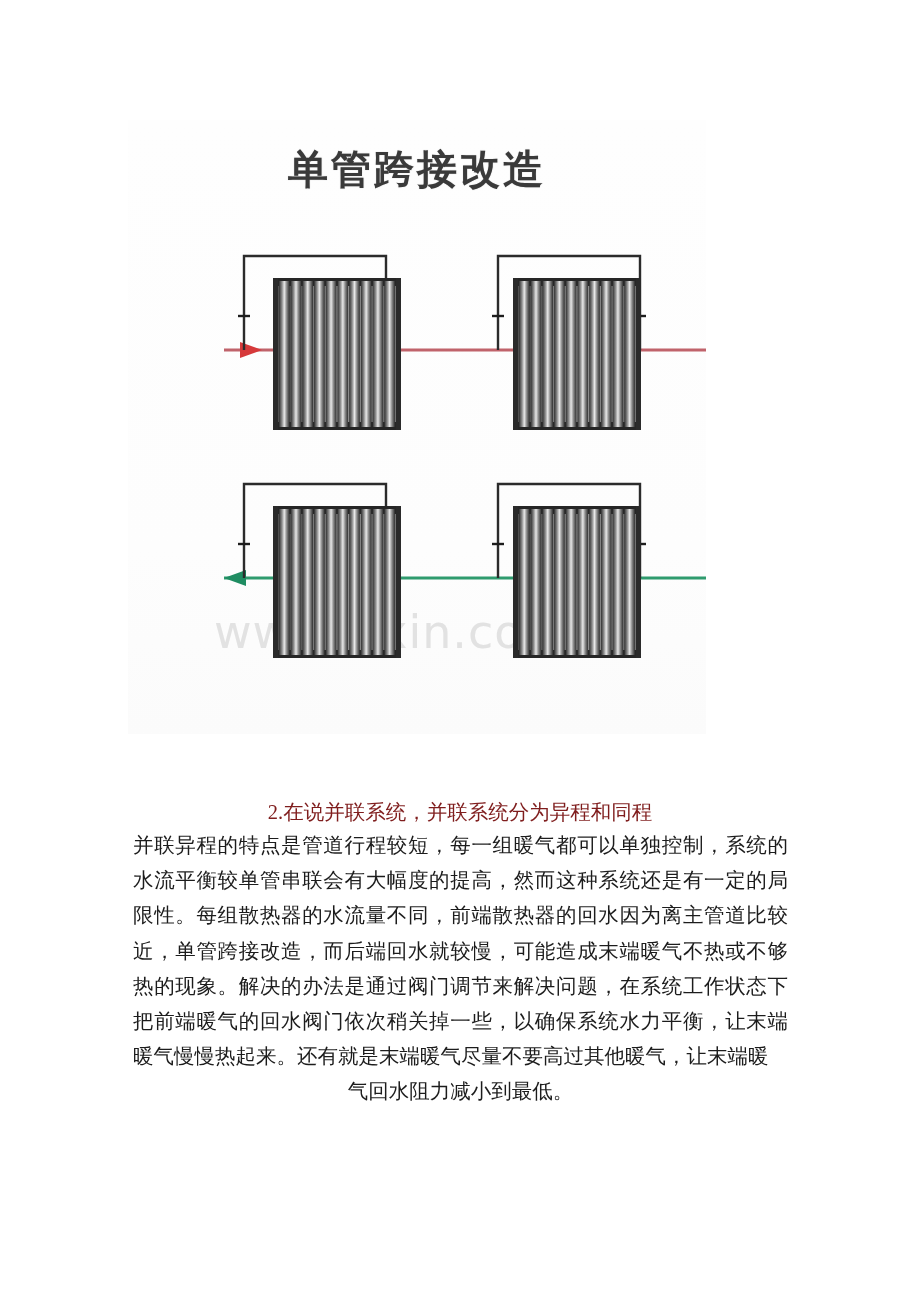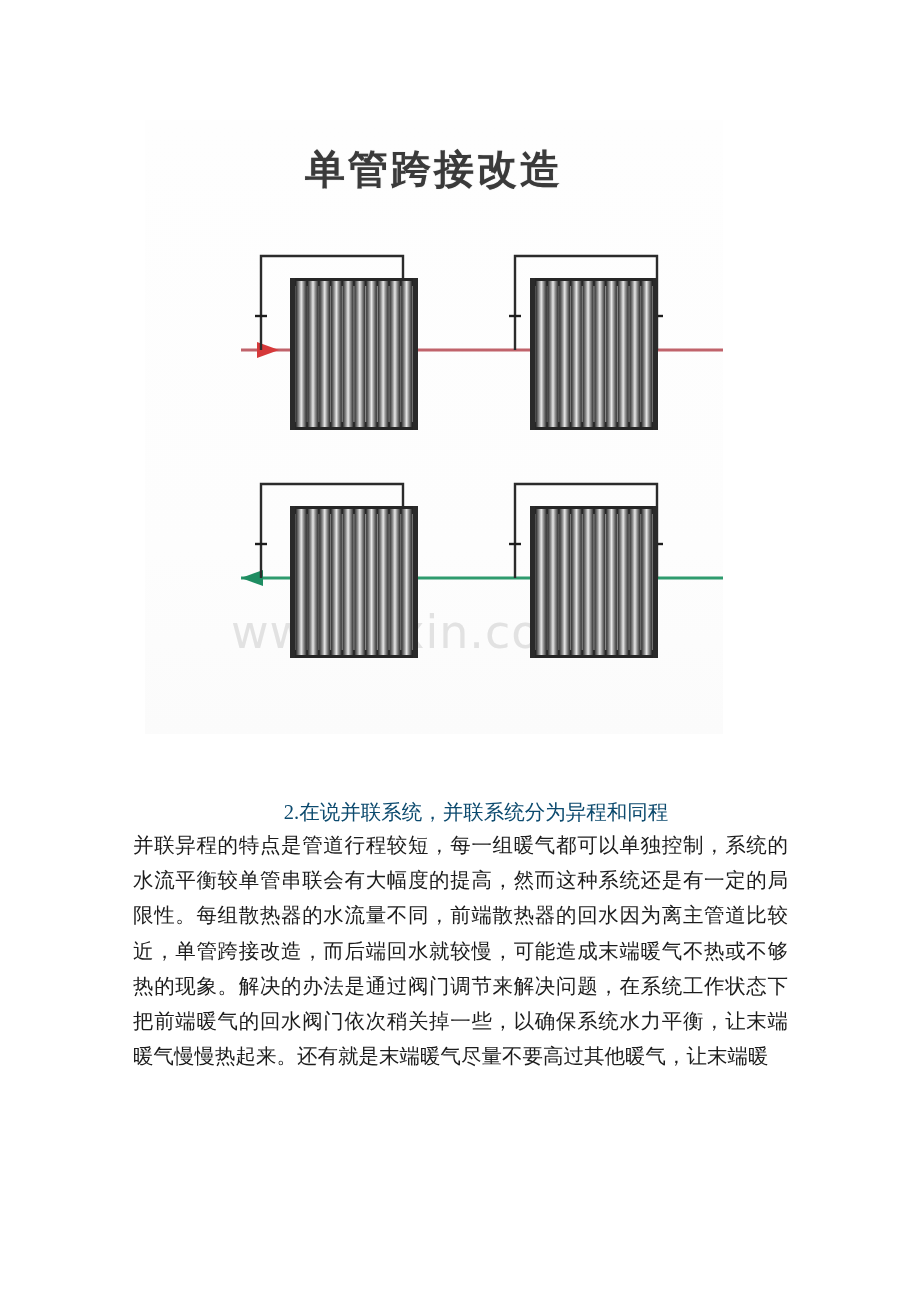--- a/index.html
+++ b/index.html
@@ -19,21 +19,21 @@
   .page {
     position: absolute;
     left: 0; top: 0;
     width: 920px;
     height: 1302px;
   }
 
   
   .figure-wrap {
     position: absolute;
-    left: 145px;
+    left: 128px;
     top: 120px;
     width: 578px;
     height: 614px;
     background: #ffffff;
   }
   .figure-inner {
     position: absolute;
     inset: 0;
     background: linear-gradient(180deg,#fefefe 0%, #fdfdfd 70%, #fbfbfb 100%);
   }
@@ -70,27 +70,27 @@
     position: absolute;
     left: 0;
     top: 0;
     width: 578px;
     height: 614px;
   }
 
   
   .subheading {
     position: absolute;
-    left: 156px;
+    left: 140px;
     top: 795px;
     width: 640px;
     text-align: center;
     font-size: 20.5px;
     line-height: 34px;
-    color: #0c4a6e;
+    color: #7f1d1d;
   }
   .para {
     position: absolute;
     left: 133px;
     top: 828px;
     width: 655px;
     font-size: 20.5px;
     line-height: 35.2px;
     text-align: justify;
     text-justify: inter-ideograph;
@@ -195,16 +195,16 @@
           <line x1="506" y1="424" x2="518" y2="424" stroke="#1d1d1d" stroke-width="2.4"></line>
           <use href="#radiator" x="385" y="386"></use>
         </g>
       </g>
     </svg>
   </div>
 
   <div class="subheading">2.在说并联系统，并联系统分为异程和同程</div>
 
   <div class="para">
-    <span>并联异程的特点是管道行程较短，每一组暖气都可以单独控制，系统的水流平衡较单管串联会有大幅度的提高，然而这种系统还是有一定的局限性。每组散热器的水流量不同，前端散热器的回水因为离主管道比较近，单管跨接改造，而后端回水就较慢，可能造成末端暖气不热或不够热的现象。解决的办法是通过阀门调节来解决问题，在系统工作状态下把前端暖气的回水阀门依次稍关掉一些，以确保系统水力平衡，让末端暖气慢慢热起来。还有就是末端暖气尽量不要高过其他暖气，让末端暖</span>
+    <span>并联异程的特点是管道行程较短，每一组暖气都可以单独控制，系统的水流平衡较单管串联会有大幅度的提高，然而这种系统还是有一定的局限性。每组散热器的水流量不同，前端散热器的回水因为离主管道比较近，单管跨接改造，而后端回水就较慢，可能造成末端暖气不热或不够热的现象。解决的办法是通过阀门调节来解决问题，在系统工作状态下把前端暖气的回水阀门依次稍关掉一些，以确保系统水力平衡，让末端暖气慢慢热起来。还有就是末端暖气尽量不要高过其他暖气，让末端暖</span><span class="tail">气回水阻力减小到最低。</span>
   </div>
 
 </div>
 
 </body></html>

